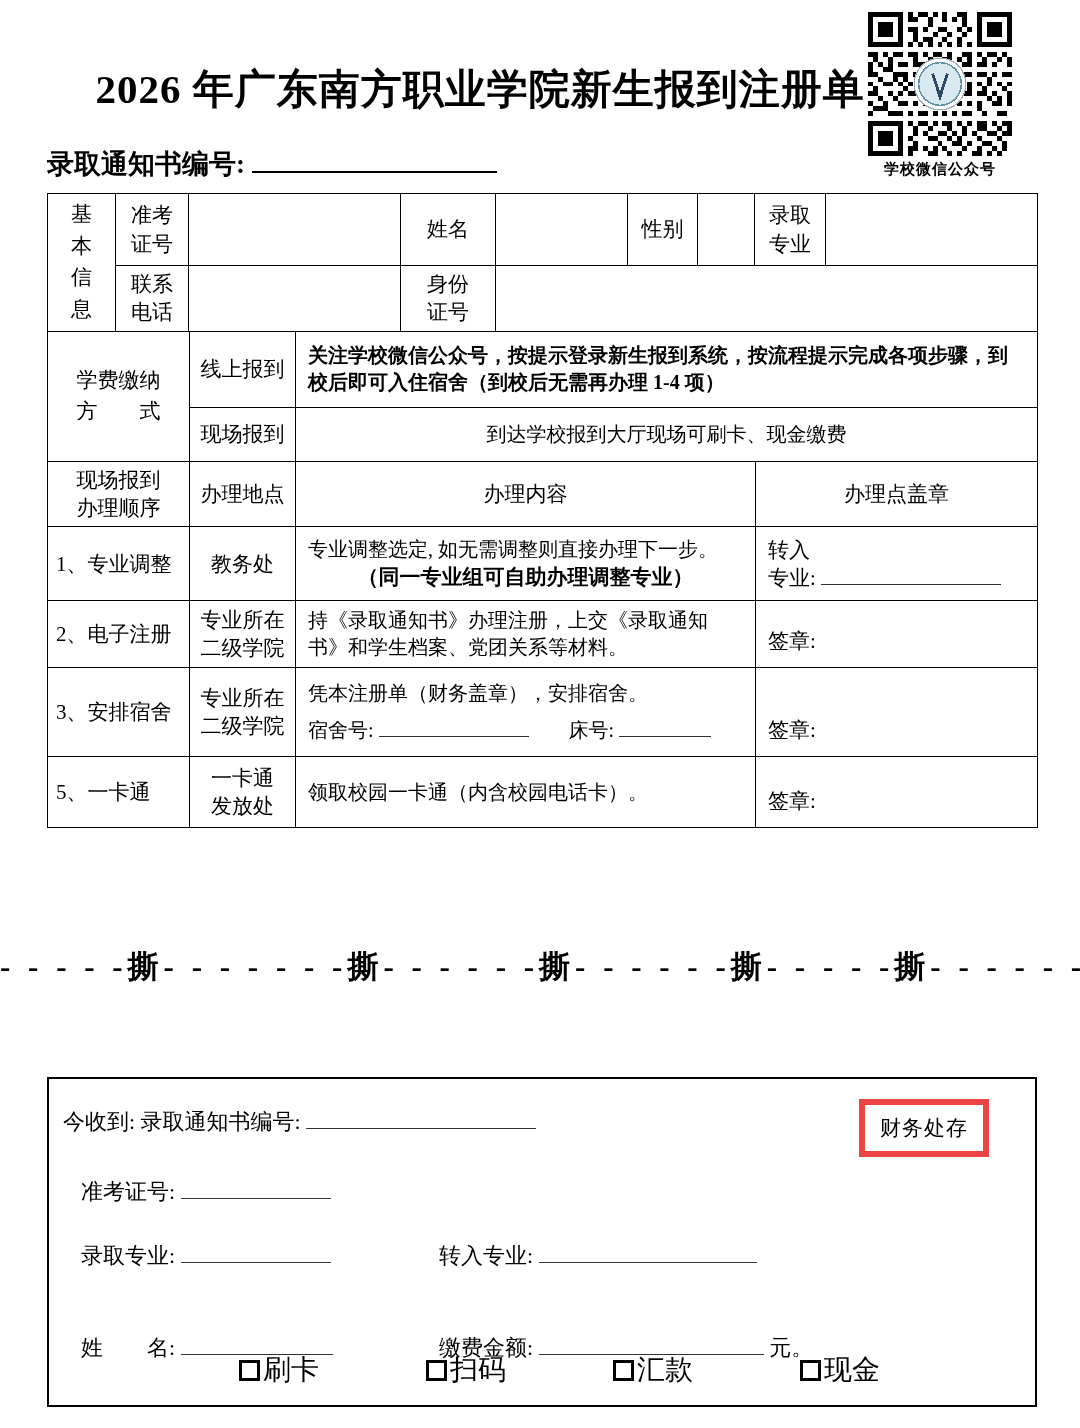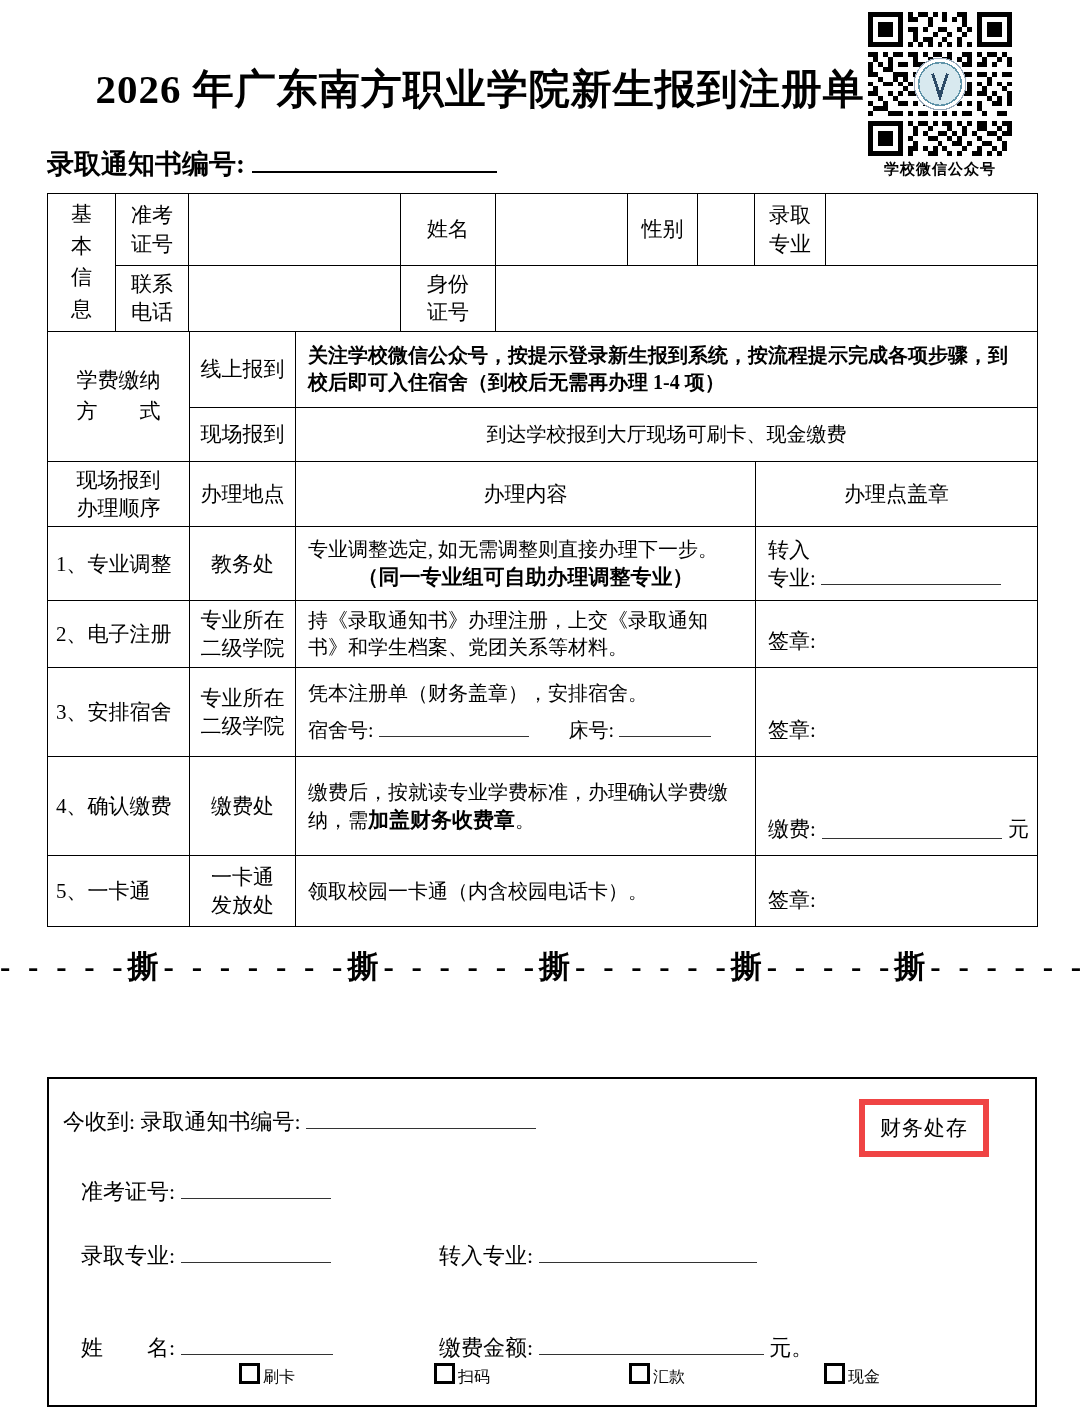--- a/index.html
+++ b/index.html
@@ -61,22 +61,22 @@
   .finance-box {
     position:absolute; top:20px; right:46px; border:6px solid #ef4444;
     padding:9px 15px; font-size:21px; letter-spacing:1px;
   }
   .r-line2 { position:absolute; top:98px; left:32px; }
   .r-line3 { position:absolute; top:162px; left:32px; width:930px; }
   .r-line4 { position:absolute; top:224px; left:32px; width:930px; }
   .r-col2 { position:absolute; left:358px; top:0; }
   .r-rel { position:relative; height:30px; }
   .r-options {
-    position:absolute; top:284px; left:190px; right:155px;
-    display:flex; justify-content:space-between; font-size:16px;
+    position:absolute; top:272px; left:190px; right:155px;
+    display:flex; justify-content:space-between; font-size:28px;
   }
   .chk {
     display:inline-block; width:21px; height:21px; border:3px solid #000;
     margin-right:3px; vertical-align:-2px;
   }
 </style>
 </head>
 <body>
 
 <div class="page">
@@ -410,34 +410,20 @@
             <span>宿舍号:</span>
             <span class="ul-thin" style="width:150px;"></span>
             <span style="display:inline-block;width:30px;"></span>
             <span>床号:</span>
             <span class="ul-thin" style="width:92px;"></span>
           </div>
         </td>
         <td class="stamp-bottom">签章:</td>
       </tr>
 
-      <tr style="height:99px;">
-        <td>4、确认缴费</td>
-        <td class="ctr">缴费处</td>
-        <td class="content-cell">
-          <span>缴费后，按就读专业学费标准，办理确认学费缴纳，需</span><span class="bold" style="font-size:21px;">加盖财务收费章</span><span>。</span>
-        </td>
-        <td class="stamp-bottom">
-          <div class="payflex">
-            <span>缴费:</span>
-            <span class="grow"></span>
-            <span>元</span>
-          </div>
-        </td>
-      </tr>
 
       <tr style="height:71px;">
         <td>5、一卡通</td>
         <td class="pre ctr">一卡通
 发放处</td>
         <td class="content-cell">领取校园一卡通（内含校园电话卡）。</td>
         <td class="stamp-bottom">签章:</td>
       </tr>
     </tbody>
       </table>

